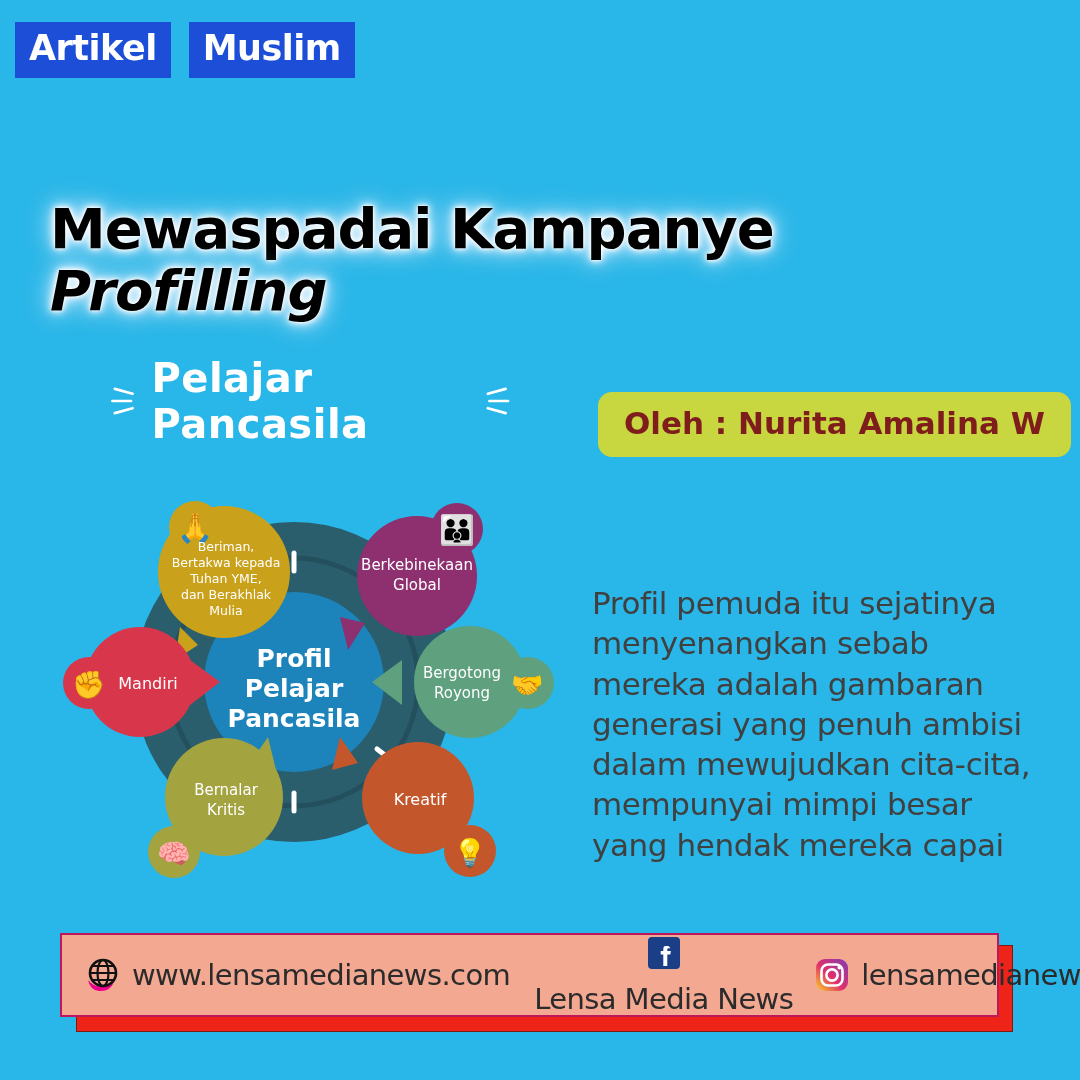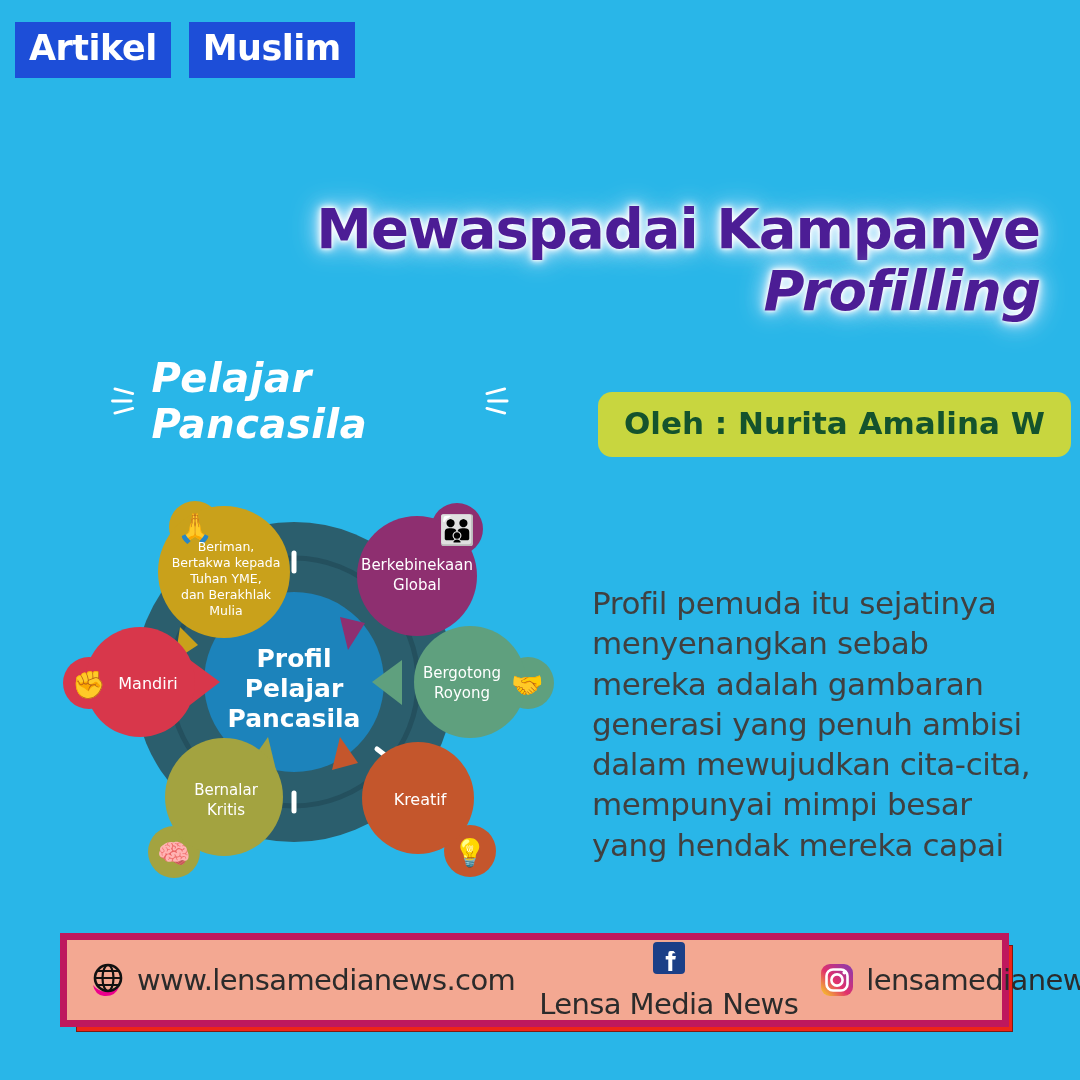--- a/index.html
+++ b/index.html
@@ -22,50 +22,50 @@
     font-family:"DejaVu Sans", sans-serif;
   }
 
   
   .logo{position:absolute;right:24px;top:12px;width:215px;height:150px;}
   .logo svg{width:100%;height:100%;display:block;}
 
   
   .title{
     position:absolute;left:50px;top:160px;width:990px;
-    text-align:right;
+    text-align:left;
     font-family:"DejaVu Sans", sans-serif;
     font-weight:bold;
     font-size:56px;
     line-height:1.12;
-    color:#4c1d95;
+    color:#000000;
     text-shadow:
        0 0 3px #ffffff, 0 0 6px #ffffff, 0 0 11px #ffffff,
        0 0 20px #cfeaff, 0 0 30px #bfe4ff;
     letter-spacing:-1px;
   }
   .title .ital{font-style:italic;}
 
   
   .script-head{
     position:absolute;left:110px;top:368px;width:400px;height:66px;
-    display:flex;align-items:center;justify-content:center;gap:14px;font-style:italic;
+    display:flex;align-items:center;justify-content:center;gap:14px;
   }
   .script-head .txt{
     color:#ffffff;font-size:40px;font-weight:bold;
     font-family:"DejaVu Sans", sans-serif;
     letter-spacing:0.5px;
   }
   .rays{width:34px;height:46px;}
   .rays svg{display:block;width:100%;height:100%;}
 
   
   .author{
     position:absolute;left:598px;top:392px;
-    background:#c8d63f;color:#14532d;
+    background:#c8d63f;color:#7f1d1d;
     font-family:"DejaVu Sans", sans-serif;
     font-weight:bold;font-size:31px;
     border-radius:14px;
     padding:13px 26px 16px 26px;
     white-space:nowrap;
   }
 
   
   .diagram{position:absolute;left:30px;top:445px;width:540px;height:470px;}
   .diagram svg{display:block;width:100%;height:100%;}
@@ -81,21 +81,21 @@
     letter-spacing:-0.4px;
   }
 
   
   .footer-red{
     position:absolute;left:76px;top:945px;width:935px;height:85px;
     background:#ee2418;border:1px solid #7c1b14;
   }
   .footer-bar{
     position:absolute;left:60px;top:933px;width:935px;height:80px;
-    background:#f3a892;border:7px solid #be185d;
+    background:#f3a892;border:2px solid #be185d;
     display:flex;align-items:center;
   }
   .footer-inner{
     display:flex;align-items:center;gap:10px;
     padding-left:22px;width:100%;
   }
   .f-item{display:flex;align-items:center;gap:10px;}
   .f-label{
     font-family:"DejaVu Sans", sans-serif;
     font-size:29px;color:#2b2b2b;letter-spacing:-0.6px;white-space:nowrap;

